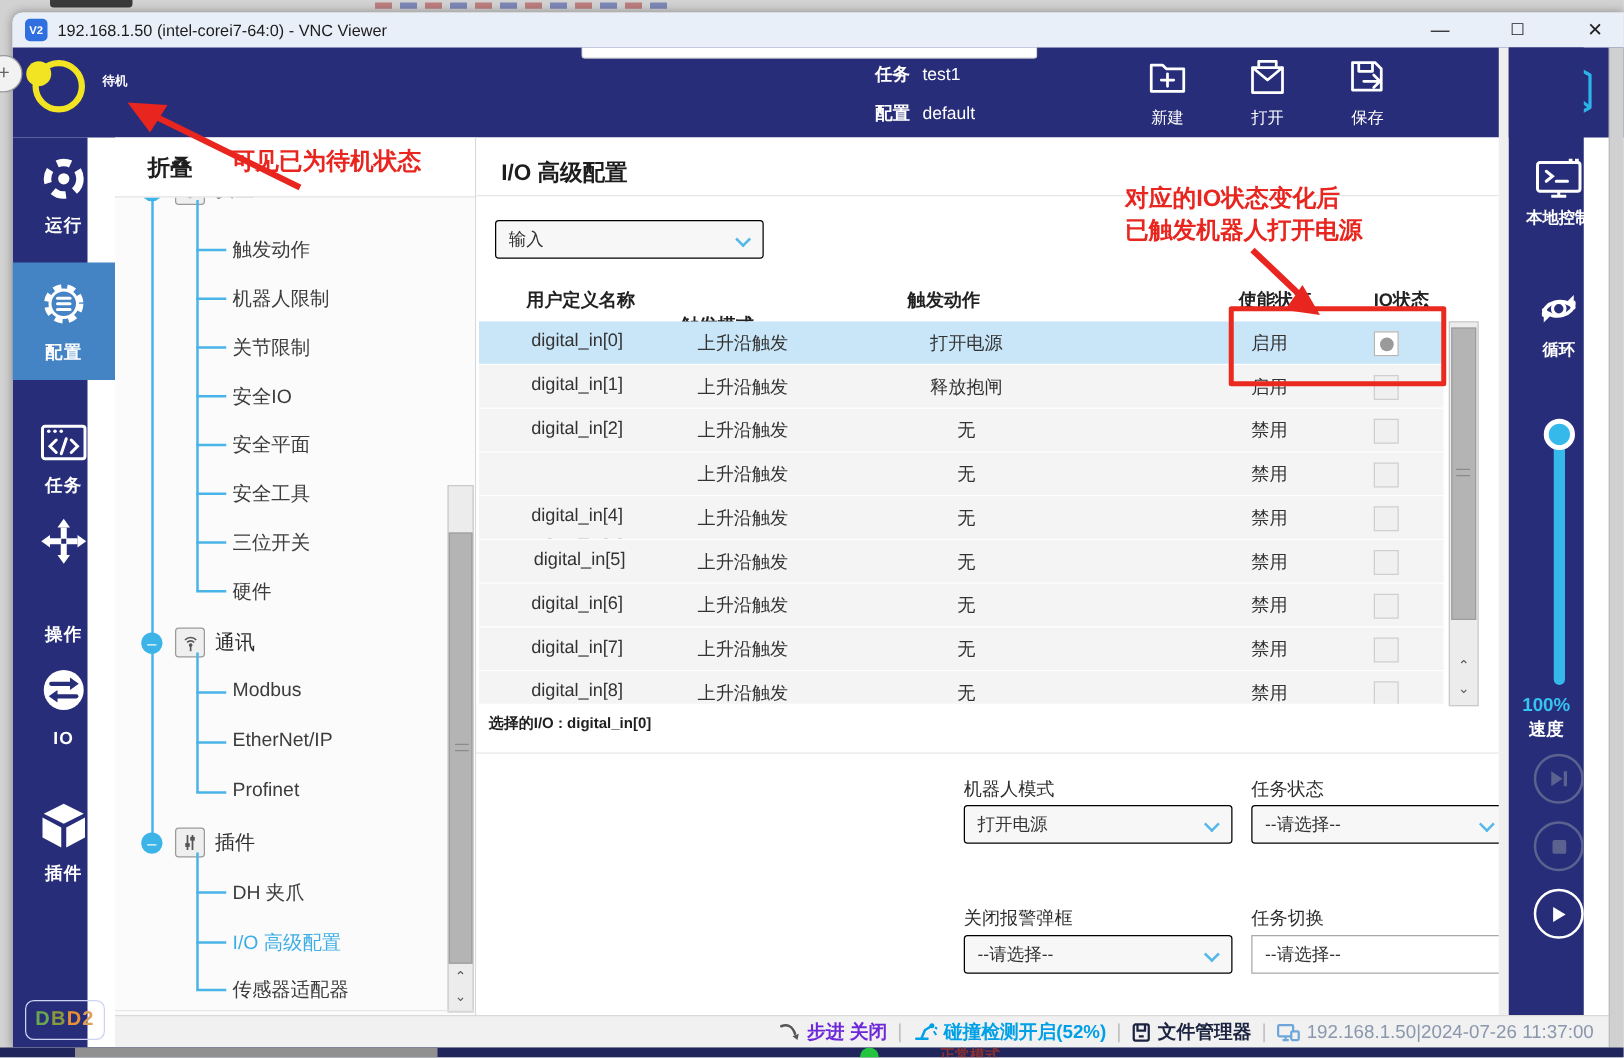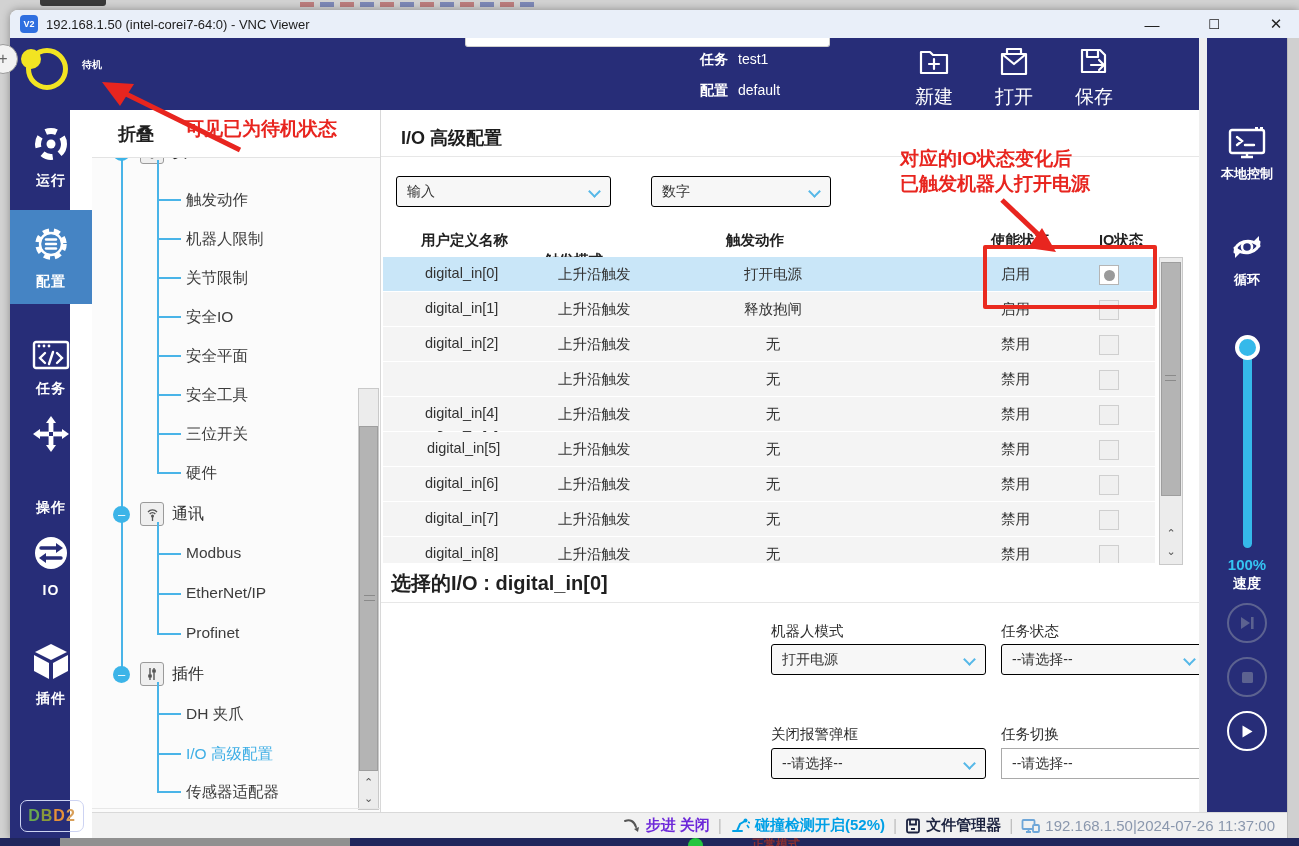--- a/index.html
+++ b/index.html
@@ -15,21 +15,21 @@
   .title-text{font-size:13px;color:#1c1c1c;}
   .win-btn{position:absolute;top:2px;width:40px;height:24px;display:flex;align-items:center;justify-content:center;
            font-size:15px;color:#222;}
   
   .app-header{left:0;top:28px;width:100%;height:72px;background:#272d78;}
   .status-ring{position:absolute;left:16px;top:10px;width:32px;height:32px;border:5px solid #f2e422;border-radius:50%;}
   .status-dot{position:absolute;left:11px;top:11px;width:20px;height:20px;background:#f2e422;border-radius:50%;}
   .hdr-label{color:#fff;font-weight:bold;font-size:14px;}
   .hdr-value{color:#fff;font-size:14px;}
   .hdr-btn{position:absolute;top:8px;width:64px;height:58px;display:flex;flex-direction:column;align-items:center;color:#fff;}
-  .hdr-btn .lbl{font-size:19px;margin-top:4px;font-family:Liberation Serif, serif;}
+  .hdr-btn .lbl{font-size:13px;margin-top:4px;font-family:Liberation Serif, serif;}
   
   .left-rail{left:0;top:100px;width:60px;height:728px;background:#272d78;}
   .rail-item{position:absolute;left:0;width:82px;height:94px;display:flex;flex-direction:column;align-items:center;justify-content:center;color:#fff;}
   .rail-item.active{background:#4584c4;}
   .rail-item .lbl{font-size:14px;font-weight:bold;margin-top:5px;letter-spacing:1px;}
   .dbd-badge{position:absolute;left:10px;bottom:6px;width:62px;height:30px;border:1px solid #cdd3f2;border-radius:7px;
              display:flex;align-items:center;justify-content:center;font-weight:bold;font-size:16px;letter-spacing:1px;}
   
   .tree-panel{left:82px;top:100px;width:288px;height:702px;background:#fbfbfb;border-right:1px solid #d8d8d8;overflow:hidden;}
   .tree-head{position:absolute;left:0;top:0;width:100%;height:47px;background:#fff;border-bottom:1px solid #e3e3e3;z-index:5;}
@@ -58,21 +58,21 @@
   .th{position:absolute;font-size:14.5px;font-weight:bold;color:#222;}
   .rows-wrap{position:absolute;overflow:hidden;}
   .trow{position:relative;height:34px;margin-bottom:1px;background:#f4f4f4;}
   .trow.hl{background:#c9e6f8;}
   .trow .c{position:absolute;top:8px;font-size:14.5px;color:#333;}
   .iobox{position:absolute;top:8px;width:18px;height:18px;background:#f0f0f0;border:1px solid #cfcfcf;}
   .iobox.on{background:#fff;border:1px solid #b5b5b5;display:flex;align-items:center;justify-content:center;}
   .iobox.on::after{content:"";width:11px;height:11px;border-radius:50%;background:#9a9a9a;}
   .f-label{position:absolute;font-size:14.5px;color:#2d2d2d;}
   
-  .right-rail{left:1197px;top:28px;width:80px;height:774px;background:#272d78;}
+  .right-rail{left:1197px;top:28px;width:60px;height:774px;background:#272d78;}
   .rr-item{position:absolute;left:0;width:80px;display:flex;flex-direction:column;align-items:center;color:#fff;}
   .rr-item .lbl{font-size:13px;font-weight:bold;margin-top:5px;}
   .slider-track{position:absolute;left:36px;width:9px;border-radius:5px;background:#35b9ea;}
   .slider-thumb{position:absolute;left:28px;width:17px;height:17px;border:4px solid #fff;border-radius:50%;background:#35b9ea;}
   .speed-pct{position:absolute;width:100%;text-align:center;color:#35c4f2;font-weight:bold;font-size:15px;}
   .speed-lbl{position:absolute;width:100%;text-align:center;color:#fff;font-weight:bold;font-size:14px;}
   .ctl-btn{position:absolute;left:20px;width:40px;height:40px;border-radius:50%;border:2px solid #5c6290;
            display:flex;align-items:center;justify-content:center;color:#5c6290;box-sizing:border-box;}
   .ctl-btn.bright{border-color:#fff;color:#fff;}
   
@@ -327,24 +327,20 @@
   </div>
 
   <div class="abs" style="left:371px;top:100px;width:818px;height:702px;background:#fff;">
     <div class="abs main-title" style="left:20px;top:16px;">I/O 高级配置</div>
     <div class="divider" style="left:0;top:46px;width:818px;"></div>
 
     <div class="dropdown" style="left:15px;top:66px;width:215px;">
       <span>输入</span>
       <span class="chev"></span>
     </div>
-    <div class="dropdown" style="left:270px;top:66px;width:180px;">
-      <span>数字</span>
-      <span class="chev"></span>
-    </div>
 
     <div id="table-heads">
         <div class="th" style="left: 40px; top: 121px;">用户定义名称</div>
         <div class="th" style="left: 164px; top: 121px; margin-top: 20px;">触发模式</div>
         <div class="th" style="left: 345px; top: 121px;">触发动作</div>
         <div class="th" style="left: 610px; top: 121px;">使能状态</div>
         <div class="th" style="left: 718px; top: 121px;">IO状态</div>
       </div>
 
     <div class="rows-wrap" style="left:2px;top:147px;width:772px;height:306px;" id="table-rows">
@@ -414,21 +410,21 @@
       </div>
 
     <div class="sb" style="left:778px;top:147px;width:22px;height:306px;">
       <div class="sb-thumb" style="left:1px;top:4px;width:18px;height:232px;">
         <div class="sb-grip" style="top:112px;left:3px;"></div>
       </div>
       <div class="sb-arrow" style="top:268px;">⌃</div>
       <div class="sb-arrow" style="top:286px;">⌄</div>
     </div>
 
-    <div class="abs" style="left:10px;top:460px;font-size:20px;font-weight:bold;color:#1f1f1f;">选择的I/O : digital_in[0]</div>
+    <div class="abs" style="left:10px;top:460px;font-size:12px;font-weight:bold;color:#1f1f1f;">选择的I/O : digital_in[0]</div>
     <div class="divider" style="left:0;top:492px;width:818px;"></div>
 
     <div id="form-fields">
         <div class="f-label" style="left: 390px; top: 512px;">机器人模式</div>
         <div class="dropdown" style="left: 390px; top: 534px; width: 215px;">
           <span>打开电源</span>
           <span class="chev"></span>
         </div>
         <div class="f-label" style="left: 620px; top: 512px;">任务状态</div>
         <div class="dropdown" style="left: 620px; top: 534px; width: 205px;">

